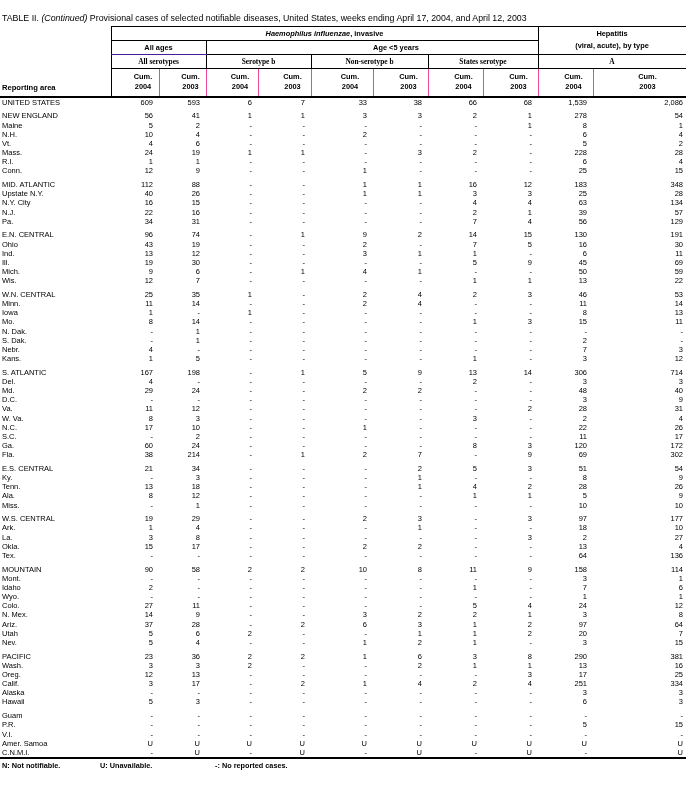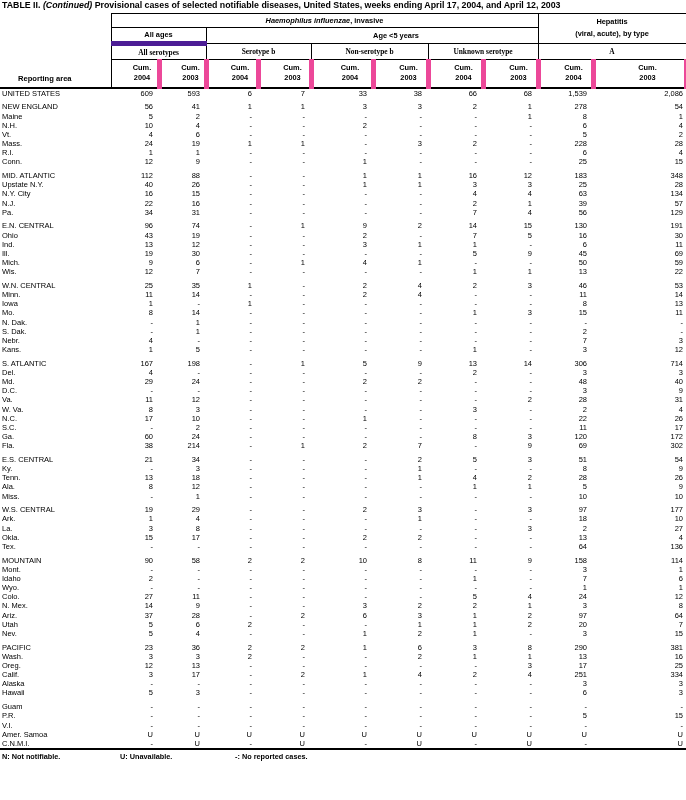--- a/index.html
+++ b/index.html
@@ -2,57 +2,57 @@
 <html><head>
 <meta charset="utf-8">
 <style>
   html,body{margin:0;padding:0;}
   body{
     width:686px;height:800px;overflow:hidden;background:#fff;color:#000;
     font-family:"Liberation Sans", sans-serif;
     -webkit-font-smoothing:antialiased;
   }
   .title{
-    font-weight:bold;font-size:8.8px;line-height:10.6px;
-    padding:0 2px 1px 2px;letter-spacing:0;
+    font-weight:normal;font-size:8.8px;line-height:10.6px;
+    padding:13px 2px 1px 2px;letter-spacing:0;
   }
   .title .cont{font-style:italic;}
   table{
     border-collapse:collapse;table-layout:fixed;width:686px;
     margin-top:1px;border-bottom:2px solid #000;
   }
   thead th{
     font-size:7.4px;font-weight:bold;padding:0;line-height:13px;height:13px;
     text-align:center;white-space:nowrap;overflow:hidden;
   }
   th.reporting-area{
-    vertical-align:bottom;text-align:left;padding:0 0 2px 18px;
+    vertical-align:bottom;text-align:left;padding:0 0 2px 2px;
     border-bottom:2px solid #000;font-size:7.6px;
   }
   th.haem{border:1px solid #000;}
   th.haem .sp{font-style:italic;}
   th.hep-group{border-top:1px solid #000;border-right:1px solid #000;border-bottom:1px solid #000;line-height:12px;}
-  th.all-ages{border-left:1px solid #000;border-right:1px solid #000;border-bottom:5px solid #4c1d95;}
+  th.all-ages{border-left:1px solid #000;border-right:1px solid #000;border-bottom:1px solid #4c1d95;}
   th.age5{border-right:1px solid #000;border-bottom:1px solid #000;padding-left:48px;}
   #subgroup-row th{border-right:1px solid #000;border-bottom:1px solid #000;font-family:Liberation Serif, serif;}
   #subgroup-row th:first-child{border-left:1px solid #000;}
-  #cum-row th{border-right:5px solid #ec4899;border-bottom:2px solid #000;height:24px;vertical-align:middle;padding:1px 0 2px 16px;}
+  #cum-row th{border-right:1px solid #ec4899;border-bottom:2px solid #000;height:24px;vertical-align:middle;padding:1px 0 2px 16px;}
   #cum-row th:first-child{border-left:1px solid #000;}
   #cum-row th div{line-height:9.6px;}
   tbody td{
     font-size:7.5px;line-height:9.15px;height:9.15px;padding:0;
     white-space:nowrap;overflow:hidden;
   }
   td.area{text-align:left;padding-left:2px;}
   td.num{text-align:right;padding-right:6px;}
   tbody tr td.num:last-child{padding-right:3px;}
   tr.gap td{height:4.6px;line-height:4.6px;font-size:1px;}
   .footnotes{font-size:7.3px;padding:2px 0 0 2px;line-height:9px;}
   .fn-keys{font-weight:bold;}
-  .fn-keys .k1{display:inline-block;width:118px;}
+  .fn-keys .k1{display:inline-block;width:98px;}
   .fn-keys .k2{display:inline-block;width:115px;}
 </style>
 </head>
 <body>
 
 <div class="title">
   <div><span>TABLE II.</span><span class="cont"> (Continued)</span><span> Provisional cases of selected notifiable diseases, United States, weeks ending April 17, 2004, and April 12, 2003</span></div>
 </div>
 
 <table>
@@ -79,21 +79,21 @@
       </th>
     </tr>
     <tr>
       <th class="all-ages" colspan="2">All ages</th>
       <th class="age5" colspan="6">Age &lt;5 years</th>
     </tr>
     <tr id="subgroup-row">
         <th colspan="2">All serotypes</th>
         <th colspan="2">Serotype b</th>
         <th colspan="2">Non-serotype b</th>
-        <th colspan="2">Unknown serotype</th>
+        <th colspan="2">States serotype</th>
         <th colspan="2">A</th>
       </tr>
     <tr id="cum-row">
         <th>
           <div>Cum.</div>
           <div>2004</div>
         </th>
         <th>
           <div>Cum.</div>
           <div>2003</div>

